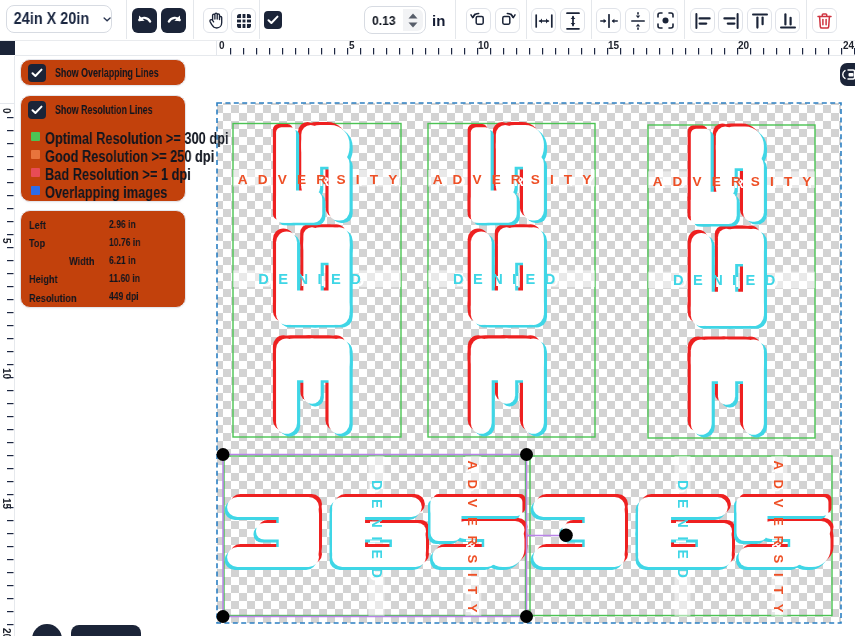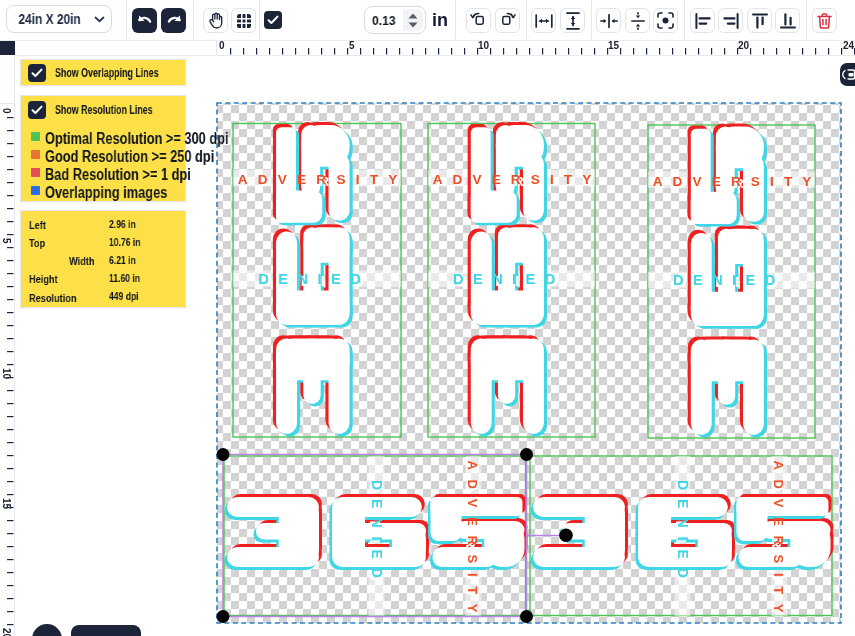--- a/index.html
+++ b/index.html
@@ -30,41 +30,41 @@
   #mingin .spin{position:absolute;right:2px;top:2px;bottom:2px;width:20px;background:#f2f3f5;
         border-radius:0 6px 6px 0;display:flex;flex-direction:column;align-items:center;justify-content:center;gap:3px;}
   
   #corner{position:absolute;left:0;top:39px;width:15px;height:16px;background:#1b2438;z-index:4;}
   #hruler{position:absolute;left:15px;top:40px;width:840px;height:16px;background:#fff;z-index:3;}
   #vruler{position:absolute;left:0;top:56px;width:15px;height:580px;background:#fff;z-index:3;}
   
   #work{position:absolute;left:15px;top:56px;width:840px;height:580px;background:#fff;}
   #canvassvg{position:absolute;left:216px;top:102px;}
   
-  .card{position:absolute;background:#fde047;border:1px solid #e4e6ec;border-radius:0;
+  .card{position:absolute;background:#c2410c;border:1px solid #e4e6ec;border-radius:10px;
         box-shadow:0 1px 2px rgba(20,30,60,.04);z-index:6;}
   .ckbx{position:absolute;width:18px;height:18px;background:#1b2438;border-radius:4px;
         display:flex;align-items:center;justify-content:center;}
   .cklbl{position:absolute;font-size:12.5px;font-weight:bold;color:#10151f;}
   .leg{position:absolute;left:10px;height:9px;width:9px;border-radius:1px;}
   .leglbl{position:absolute;left:24px;font-size:16px;font-weight:bold;color:#10151f;}
   .trow{position:absolute;left:8px;font-size:11.8px;font-weight:bold;color:#10151f;text-align:right;}
   .tval{position:absolute;left:88px;font-size:11px;font-weight:bold;color:#10151f;}
   
   #sidetab{position:absolute;left:840px;top:63px;width:22px;height:23px;background:#1b2438;
            border-radius:7px 0 0 7px;z-index:6;}
   #helpcirc{position:absolute;left:32px;top:624px;width:30px;height:30px;border-radius:50%;
             background:#1b2438;z-index:6;}
   #zoompill{position:absolute;left:71px;top:625px;width:70px;height:14px;background:#1b2438;
             border-radius:8px 8px 0 0;z-index:6;}
 </style>
 </head>
 <body>
 <div id="toolbar">
-  <div id="dd" style="font-size:14px;">
+  <div id="dd" style="font-size:17px;">
       <span class="cond cx85" style="transform-origin:50% 50%;">24in X 20in</span>
     <svg width="11" height="7" viewBox="0 0 11 7" style="margin-left:7px;">
         <path d="M1.5 1.5L5.5 5.2L9.5 1.5" fill="none" stroke="#2a3550" stroke-width="1.8" stroke-linecap="round"></path>
       </svg>
   </div>
   <div class="vsep" style="left:126px;"></div>
   <div class="tbtn dark" style="left:132px;">
     <svg width="18" height="15" viewBox="0 0 18 15">
         <path d="M3.2 7 C6 3.7 11.6 3.9 14.2 8.6" fill="none" stroke="#fff" stroke-width="2.2" stroke-linecap="round"></path>
         <path d="M3.1 2.4 L2.7 8.3 L8.6 7.8 Z" fill="#fff"></path>
@@ -103,21 +103,21 @@
     <span class="val"><span class="cond cx9">0.13</span></span>
     <span class="spin">
       <svg width="10" height="6" viewBox="0 0 10 6">
           <path d="M5 0.5 L9.5 5.5 L0.5 5.5 Z" fill="#565d69"></path>
         </svg>
       <svg width="10" height="6" viewBox="0 0 10 6">
           <path d="M5 5.5 L0.5 0.5 L9.5 0.5 Z" fill="#565d69"></path>
         </svg>
     </span>
   </div>
-  <div class="tlbl" style="left:432px;font-size:18px;">in</div>
+  <div class="tlbl" style="left:432px;font-size:15px;">in</div>
   <div class="vsep" style="left:455px;"></div>
   <div class="tbtn lite" style="left:466px;">
     <svg width="17" height="17" viewBox="0 0 17 17">
         <rect x="6.2" y="4.6" width="7" height="7.6" rx="1.4" fill="none" stroke="#1b2438" stroke-width="1.5"></rect>
         <path d="M3.2 5.2 a6 6 0 0 1 5.5-3.6" fill="none" stroke="#1b2438" stroke-width="1.5" stroke-linecap="round"></path>
         <path d="M4.9 2.2 L2.7 5.6 L1 2.8" fill="none" stroke="#1b2438" stroke-width="1.5" stroke-linecap="round" stroke-linejoin="round"></path>
       </svg>
   </div>
   <div class="tbtn lite" style="left:494.5px;">
     <svg width="17" height="17" viewBox="0 0 17 17">

